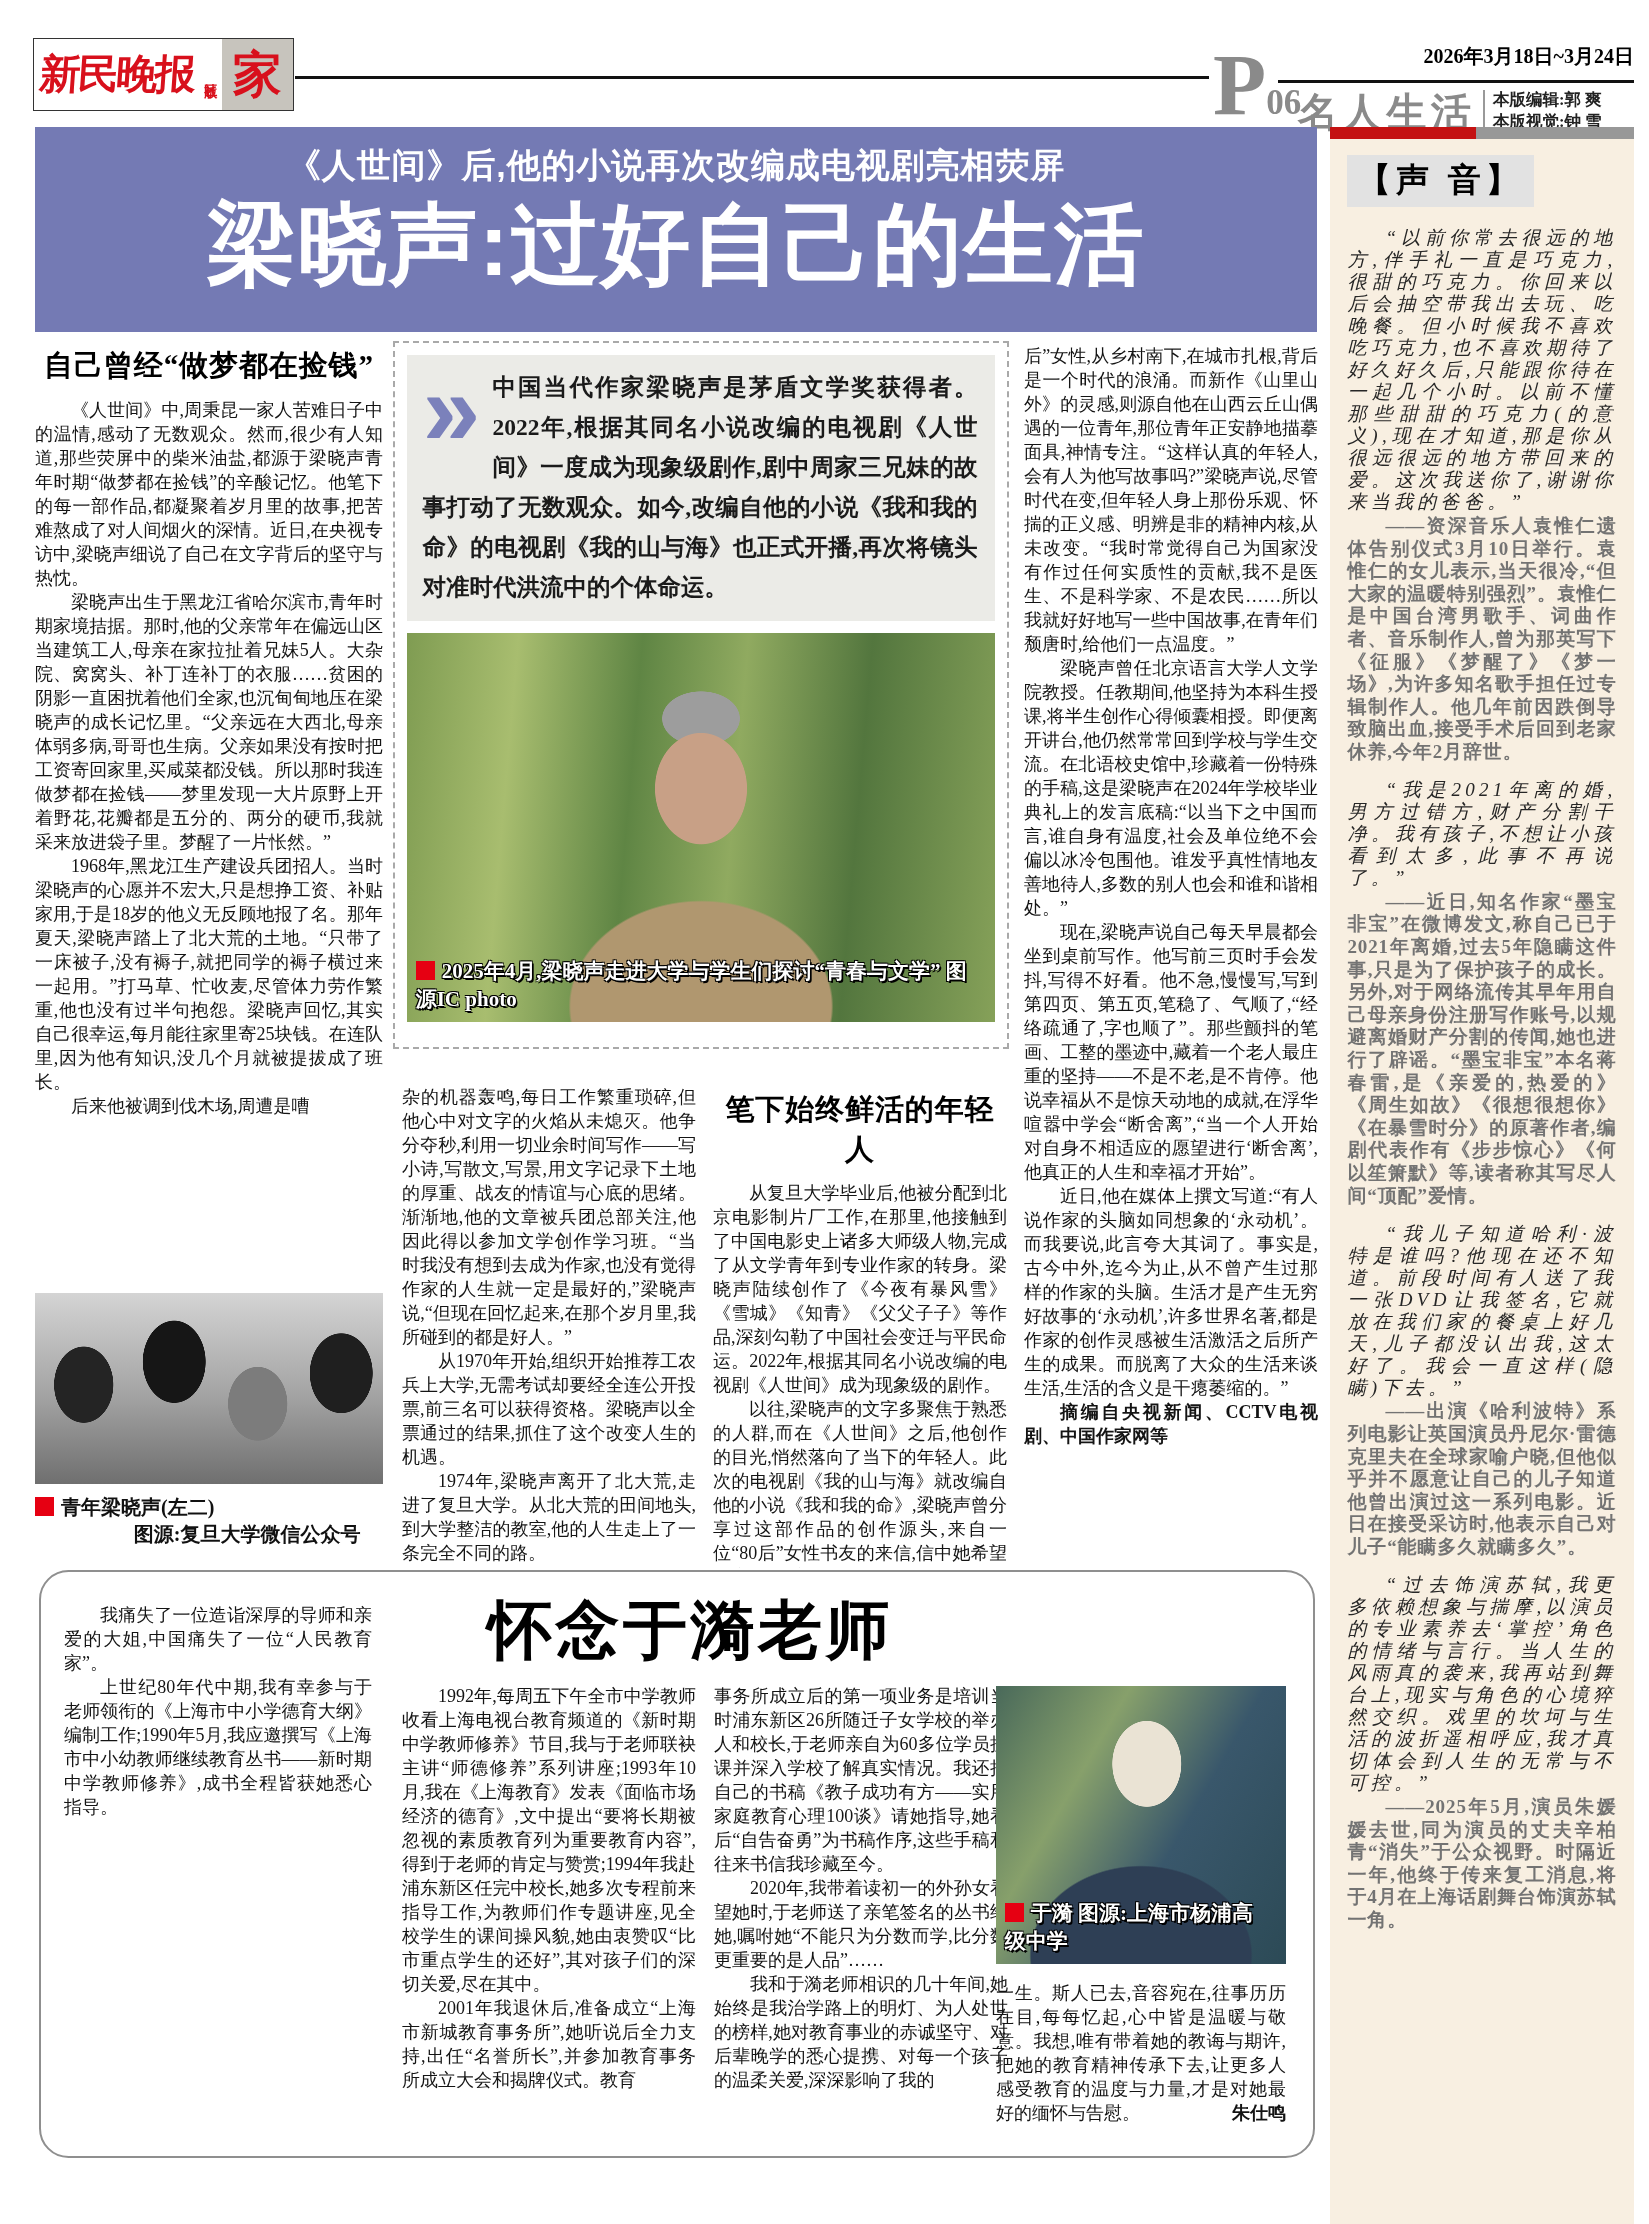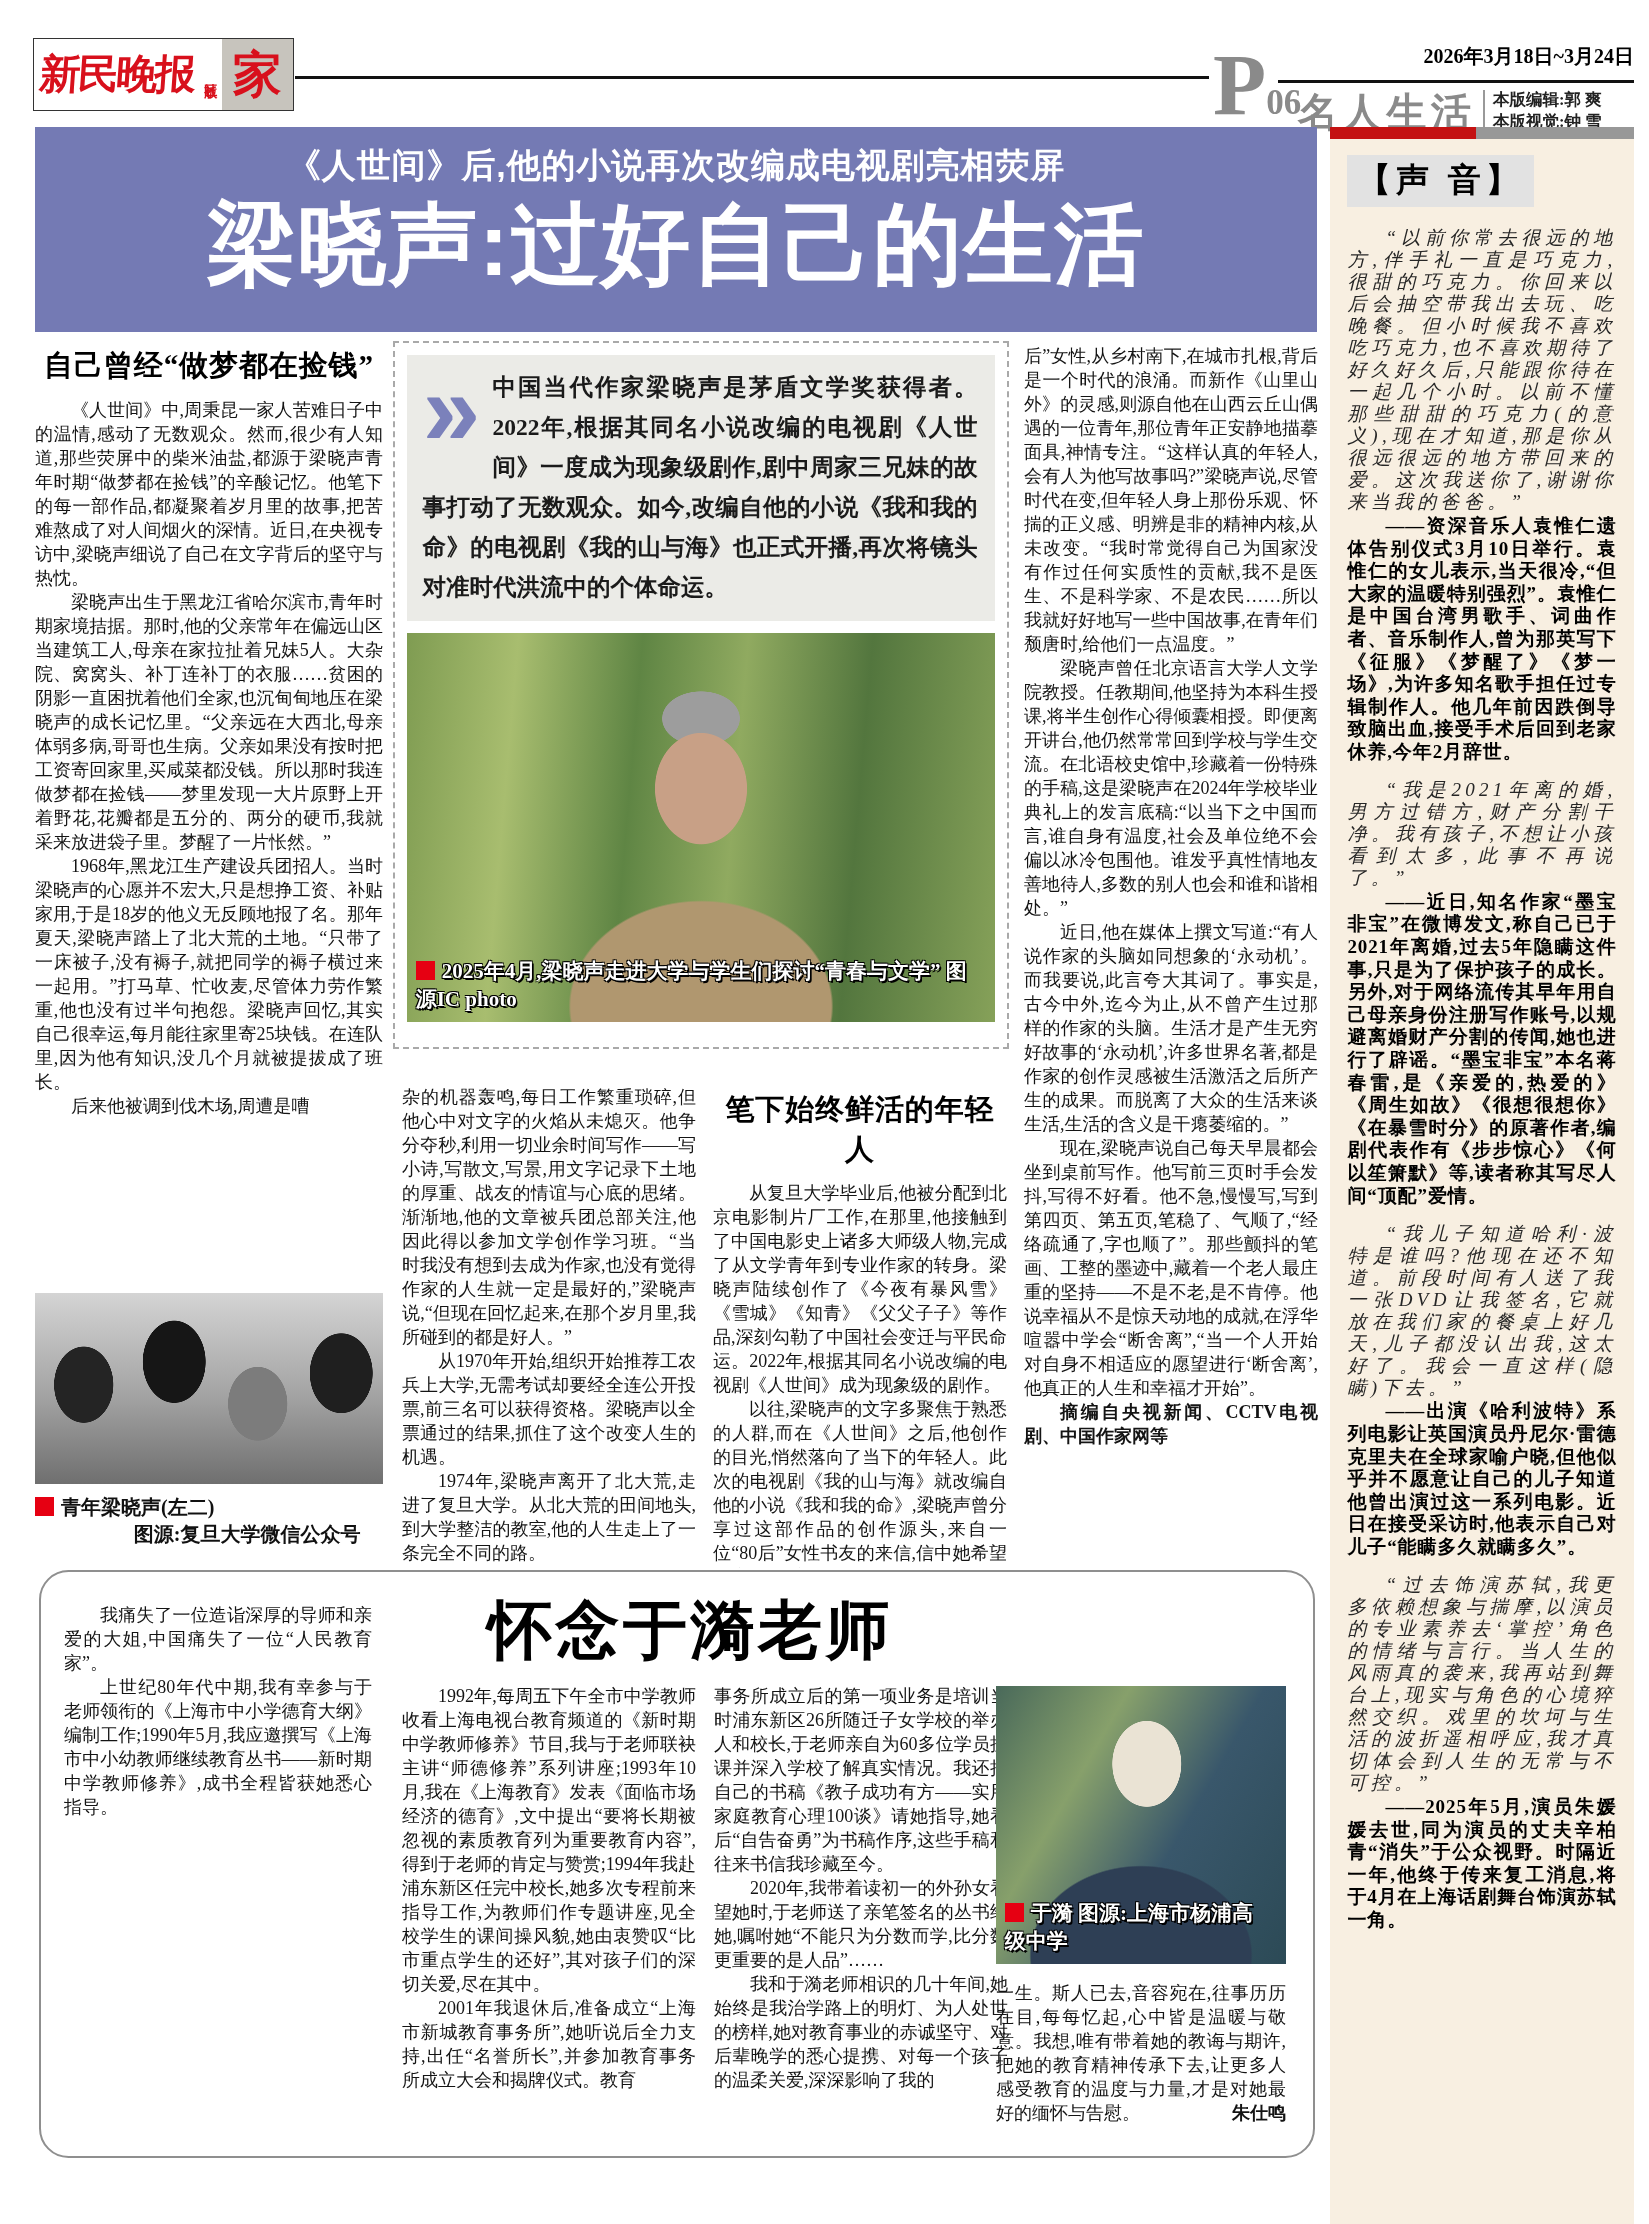--- a/index.html
+++ b/index.html
@@ -73,21 +73,21 @@
   
   .sidebar{left:1330px;top:127px;width:304px;height:1987px;}
   .sidebar-topbar{height:12px;background:linear-gradient(to right,#c41212 0 146px,#989898 146px);}
   .sidebar-body{background:#f8efe1;height:2173px;padding:15.6px 17.4px 0 17.4px;box-sizing:border-box;}
   .voice-title{display:inline-block;background:#e2e2e2;padding:3.5px 10.4px;font-size:33px;font-weight:900;
                letter-spacing:5.2px;color:#000;margin-bottom:5.2px;}
   .quote-block{margin-top:15.6px;}
   .q{margin:0;font-size:19px;line-height:22px;letter-spacing:4.3px;text-indent:2em;text-align:justify;
      font-style:italic;color:#262626;}
   .attr{margin:1.7px 0 0 0;font-size:19px;line-height:22.6px;letter-spacing:0.9px;text-indent:2em;
-        text-align:justify;font-weight:700;color:#000000;}
+        text-align:justify;font-weight:700;color:#737373;}
 
   
   .mem-frame{left:39px;top:1570px;width:1272px;height:584px;border:2.6px solid #8f8f8f;border-radius:29.5px;background:#fff;}
   .mem-title{left:395px;top:1587px;width:591px;text-align:center;font-size:64px;font-weight:900;letter-spacing:3.5px;color:#000;}
   .mcol1{left:64px;top:1603px;width:308px;height:528px;overflow:hidden;}
   .mcol2{left:402px;top:1684px;width:294px;height:448px;overflow:hidden;}
   .mcol3{left:714px;top:1684px;width:294px;height:448px;overflow:hidden;}
   .mem-photo{left:996px;top:1686px;width:290px;height:278px;
           background:
             radial-gradient(ellipse 57px 71px at 52% 28%, #eae3d4 0 60%, rgba(0,0,0,0) 61%),
@@ -154,22 +154,22 @@
 
   <div class="abs col3 bodycol">
     <h2 class="sec-heading2">笔下始终鲜活的年轻人</h2>
     <p>从复旦大学毕业后,他被分配到北京电影制片厂工作,在那里,他接触到了中国电影史上诸多大师级人物,完成了从文学青年到专业作家的转身。梁晓声陆续创作了《今夜有暴风雪》《雪城》《知青》《父父子子》等作品,深刻勾勒了中国社会变迁与平民命运。2022年,根据其同名小说改编的电视剧《人世间》成为现象级的剧作。</p>
     <p>以往,梁晓声的文字多聚焦于熟悉的人群,而在《人世间》之后,他创作的目光,悄然落向了当下的年轻人。此次的电视剧《我的山与海》就改编自他的小说《我和我的命》,梁晓声曾分享过这部作品的创作源头,来自一位“80后”女性书友的来信,信中她希望作家能关注“自己小姨从贵州到深圳打工的历程和故事”,那位“70</p>
   </div>
 
   <div class="abs col4 bodycol">
     <p class="cont">后”女性,从乡村南下,在城市扎根,背后是一个时代的浪涌。而新作《山里山外》的灵感,则源自他在山西云丘山偶遇的一位青年,那位青年正安静地描摹面具,神情专注。“这样认真的年轻人,会有人为他写故事吗?”梁晓声说,尽管时代在变,但年轻人身上那份乐观、怀揣的正义感、明辨是非的精神内核,从未改变。“我时常觉得自己为国家没有作过任何实质性的贡献,我不是医生、不是科学家、不是农民……所以我就好好地写一些中国故事,在青年们颓唐时,给他们一点温度。”</p>
     <p>梁晓声曾任北京语言大学人文学院教授。任教期间,他坚持为本科生授课,将半生创作心得倾囊相授。即便离开讲台,他仍然常常回到学校与学生交流。在北语校史馆中,珍藏着一份特殊的手稿,这是梁晓声在2024年学校毕业典礼上的发言底稿:“以当下之中国而言,谁自身有温度,社会及单位绝不会偏以冰冷包围他。谁发乎真性情地友善地待人,多数的别人也会和谁和谐相处。”</p>
+    <p>现在,梁晓声说自己每天早晨都会坐到桌前写作。他写前三页时手会发抖,写得不好看。他不急,慢慢写,写到第四页、第五页,笔稳了、气顺了,“经络疏通了,字也顺了”。那些颤抖的笔画、工整的墨迹中,藏着一个老人最庄重的坚持——不是不老,是不肯停。他说幸福从不是惊天动地的成就,在浮华喧嚣中学会“断舍离”,“当一个人开始对自身不相适应的愿望进行‘断舍离’,他真正的人生和幸福才开始”。</p>
     <p>近日,他在媒体上撰文写道:“有人说作家的头脑如同想象的‘永动机’。而我要说,此言夸大其词了。事实是,古今中外,迄今为止,从不曾产生过那样的作家的头脑。生活才是产生无穷好故事的‘永动机’,许多世界名著,都是作家的创作灵感被生活激活之后所产生的成果。而脱离了大众的生活来谈生活,生活的含义是干瘪萎缩的。”</p>
-    <p>现在,梁晓声说自己每天早晨都会坐到桌前写作。他写前三页时手会发抖,写得不好看。他不急,慢慢写,写到第四页、第五页,笔稳了、气顺了,“经络疏通了,字也顺了”。那些颤抖的笔画、工整的墨迹中,藏着一个老人最庄重的坚持——不是不老,是不肯停。他说幸福从不是惊天动地的成就,在浮华喧嚣中学会“断舍离”,“当一个人开始对自身不相适应的愿望进行‘断舍离’,他真正的人生和幸福才开始”。</p>
     <p class="source-line">摘编自央视新闻、CCTV电视剧、中国作家网等</p>
   </div>
 
   <div class="abs sidebar">
     <div class="sidebar-topbar"></div>
     <div class="sidebar-body">
       <div class="voice-title">【声 音】</div>
 
       <div class="quote-block">
         <p class="q">“以前你常去很远的地方,伴手礼一直是巧克力,很甜的巧克力。你回来以后会抽空带我出去玩、吃晚餐。但小时候我不喜欢吃巧克力,也不喜欢期待了好久好久后,只能跟你待在一起几个小时。以前不懂那些甜甜的巧克力(的意义),现在才知道,那是你从很远很远的地方带回来的爱。这次我送你了,谢谢你来当我的爸爸。”</p>

